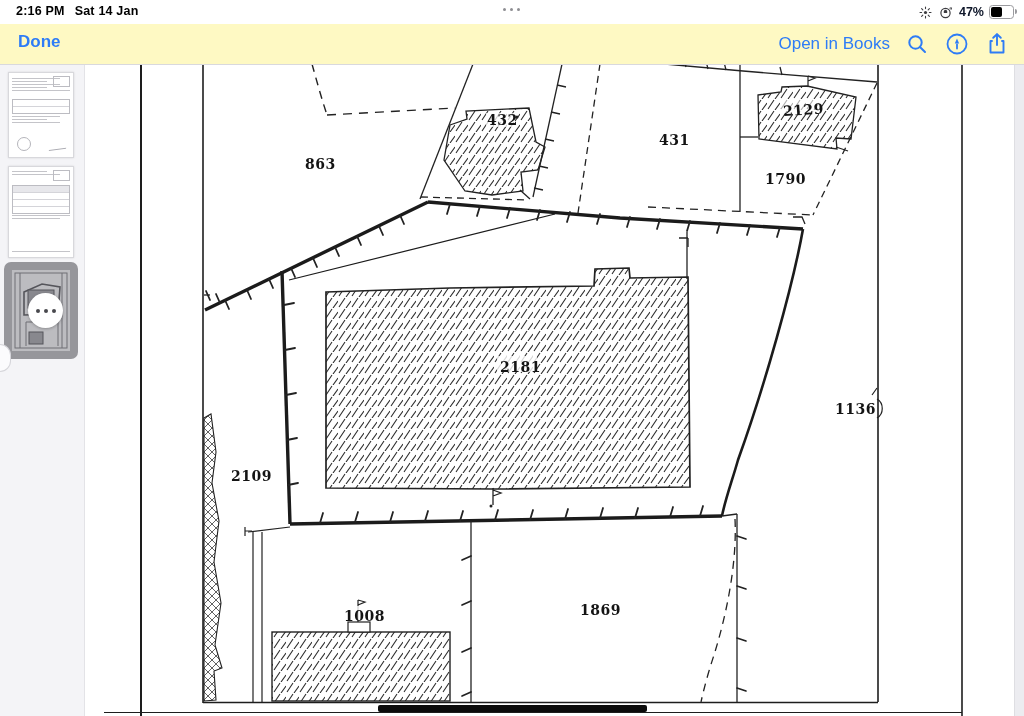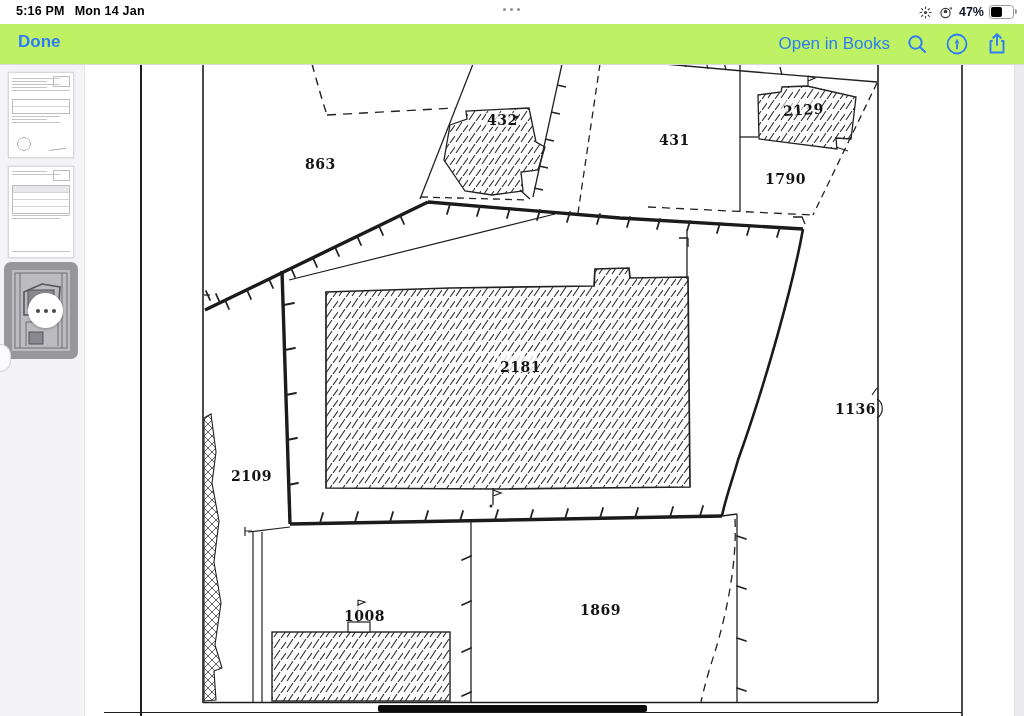--- a/index.html
+++ b/index.html
@@ -12,21 +12,21 @@
   .status-left .date{margin-left:10px;font-weight:600;}
   .status-center-dots{position:absolute;left:503px;top:8px;display:flex;gap:4px;}
   .status-center-dots i{width:3px;height:3px;border-radius:50%;background:#8e8e93;}
   .status-right{position:absolute;right:10px;top:3px;display:flex;align-items:center;gap:5px;height:18px;}
   .status-right .pct{font-size:12.5px;font-weight:600;color:#0f172a;}
   .batt{position:relative;width:23px;height:11.5px;border:1px solid #9a9a9e;border-radius:3.5px;}
   .batt .fill{position:absolute;left:1px;top:1px;bottom:1px;width:46%;background:#000;border-radius:2px;}
   .batt .nub{position:absolute;right:-3.5px;top:3px;width:2px;height:4.5px;background:#9a9a9e;border-radius:0 2px 2px 0;}
 
   
-  .toolbar{position:absolute;left:0;top:24px;width:1024px;height:40px;background:#bef264;
+  .toolbar{position:absolute;left:0;top:24px;width:1024px;height:40px;background:#fef9c3;
            border-bottom:1px solid #d9d9dd;z-index:30;}
   .btn-done{position:absolute;left:18px;top:8px;font-size:17px;font-weight:600;cursor:default;}
   .doc-title{position:absolute;left:0;right:0;top:10px;text-align:center;font-size:16.5px;font-weight:700;color:#111;}
   .toolbar-right{position:absolute;right:14px;top:5px;display:flex;align-items:center;gap:14px;height:30px;}
   .open-books{font-size:17px;}
   .icon-btn{width:26px;height:26px;display:flex;align-items:center;justify-content:center;}
 
   
   .sidebar{position:absolute;left:0;top:64px;width:84px;height:652px;background:#f4f4f7;border-right:1px solid #e3e3e7;z-index:20;}
   .thumb{position:absolute;background:#fff;border:1px solid #d8d8dc;box-shadow:0 0 2px rgba(0,0,0,.12);}
@@ -53,21 +53,21 @@
   .page-edge{position:absolute;left:1014px;top:64px;width:10px;height:652px;background:#ececf0;border-left:1px solid #dedee2;z-index:5;}
   svg text.plabel{font-family:"DejaVu Serif","Liberation Serif",serif;font-weight:bold;font-size:14px;fill:#141414;letter-spacing:.5px;}
 </style>
 </head>
 <body>
 
 <div id="screen">
 
   <div class="status-bar">
     <div class="status-left">
-      <span>5:16 PM</span><span class="date">Mon 14 Jan</span>
+      <span>2:16 PM</span><span class="date">Sat 14 Jan</span>
     </div>
     <div class="status-center-dots">
         <i></i>
         <i></i>
         <i></i>
       </div>
     <div class="status-right">
       <span class="icon-btn" style="width:14px;height:14px">
         <svg width="13" height="13" viewBox="0 0 13 13">
             <g stroke="#3c3c40" stroke-width="1.1" stroke-linecap="round">

